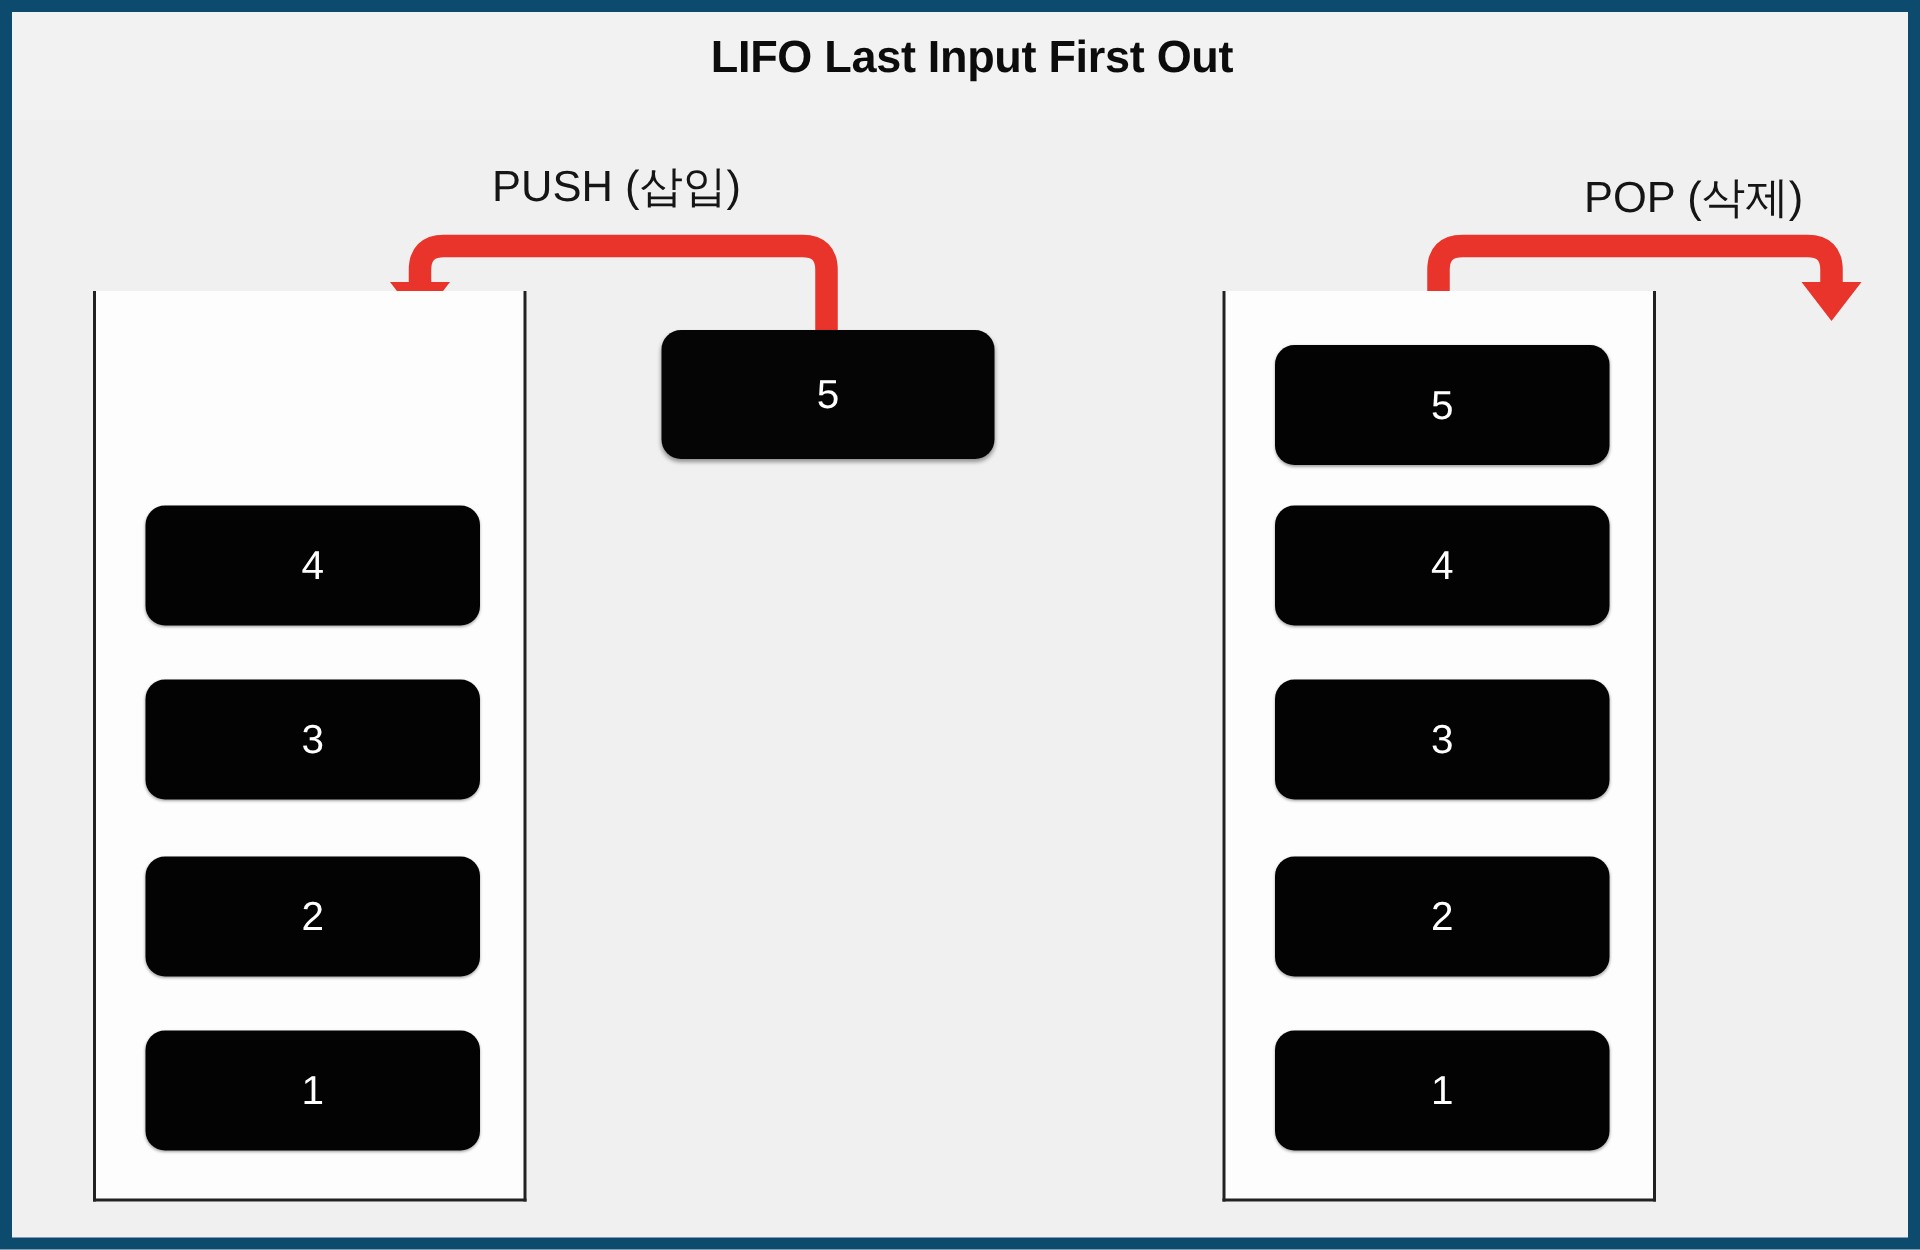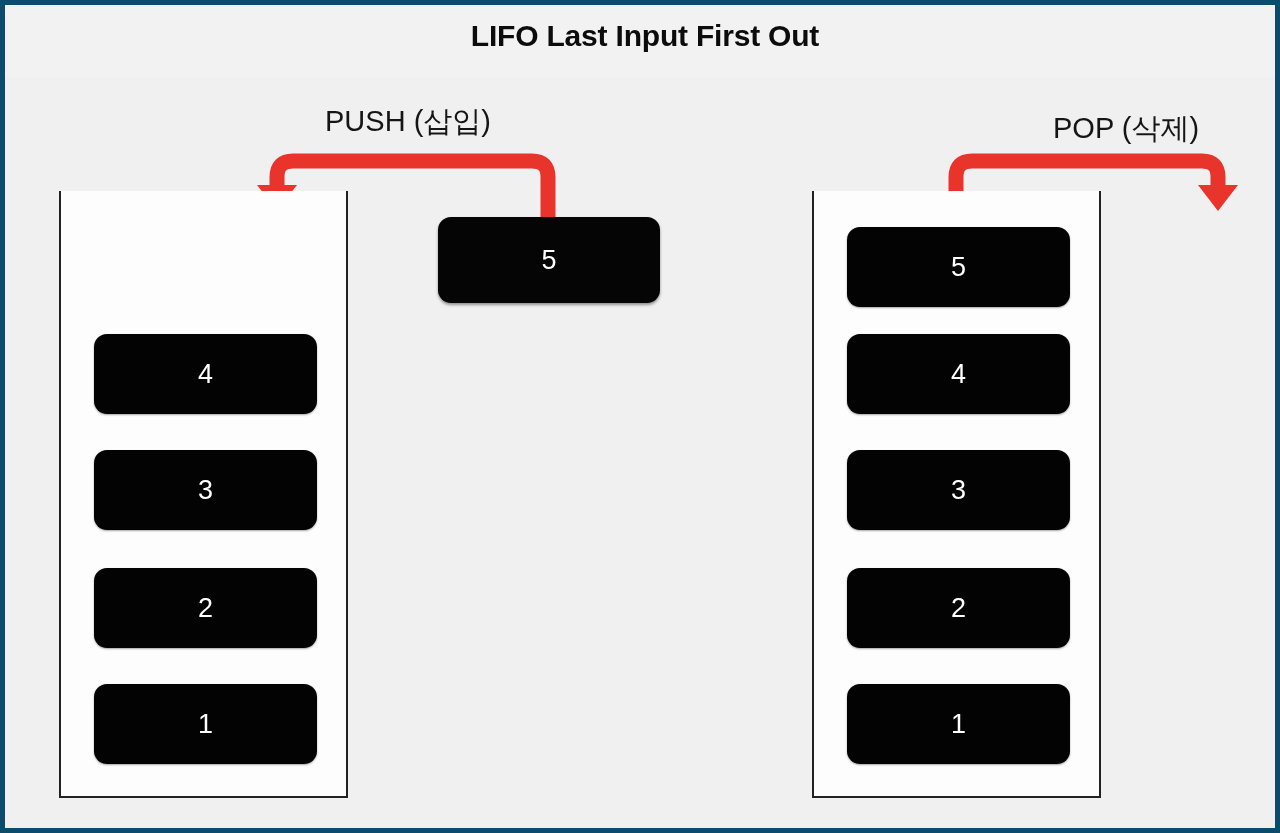--- a/index.html
+++ b/index.html
@@ -12,21 +12,21 @@
     background: #f0f0f0;
     font-family: "Liberation Sans", sans-serif;
     overflow: hidden;
   }
   #canvas {
     position: relative;
     width: 1280px;
     height: 833px;
     background: #f0f0f0;
     box-sizing: border-box;
-    border: 5px solid #0c4a6e;
+    border: 8px solid #0c4a6e;
     overflow: hidden;
   }
   #title-bar {
     position: absolute;
     left: 0;
     top: 0;
     width: 100%;
     height: 72px;
     background: #f2f2f2;
   }

